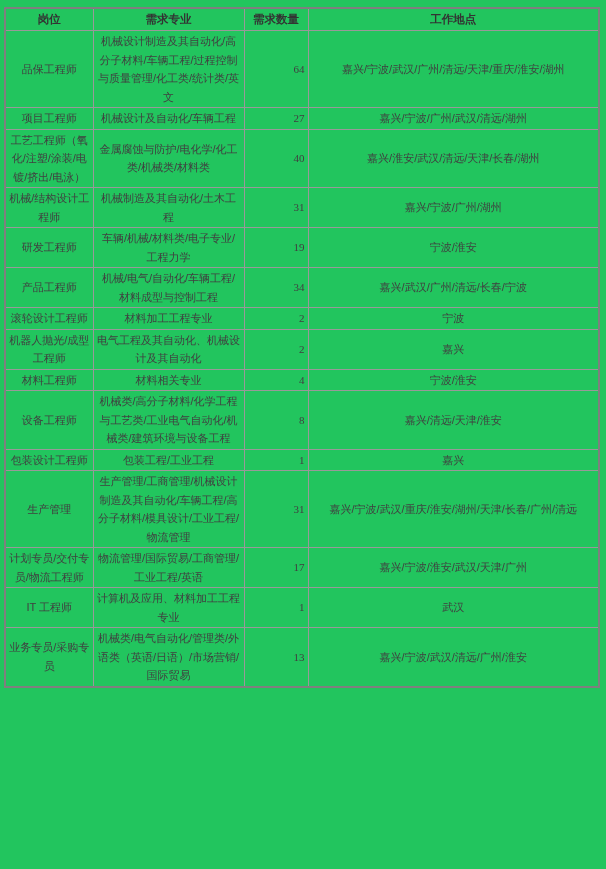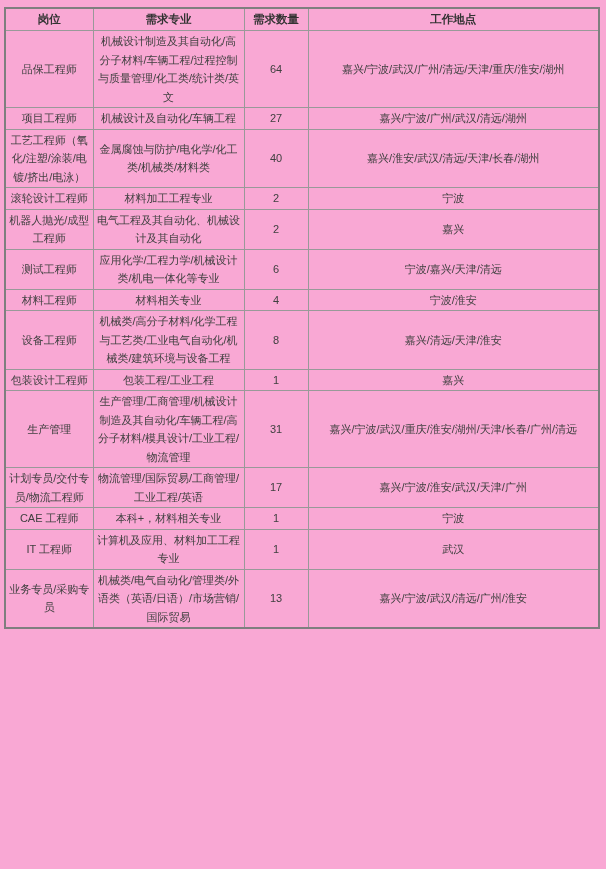--- a/index.html
+++ b/index.html
@@ -9,21 +9,21 @@
     width: 606px;
   }
   body {
     font-family: "Liberation Sans", sans-serif;
     -webkit-font-smoothing: antialiased;
   }
   .page {
     position: relative;
     width: 606px;
     height: 869px;
-    background: #f9a8d4;
+    background: #22c55e;
     overflow: hidden;
   }
   table.recruit-table {
     position: absolute;
     left: 4px;
     top: 7px;
     width: 594px;
     border-collapse: collapse;
     table-layout: fixed;
     border: 2px solid #7f7f7f;
@@ -45,21 +45,22 @@
     overflow-wrap: break-word;
   }
   .recruit-table th {
     font-weight: bold;
     color: #333333;
     font-size: 11.5px;
     height: 19px;
     padding: 1px 2px;
   }
   .recruit-table td.cell-count {
-    font-family: Liberation Sans, sans-serif;
+    font-family: Liberation Serif, serif;
+    text-align: right;
   }
 </style>
 </head>
 <body>
 
 <div class="page">
   <table class="recruit-table">
     <colgroup>
       <col class="c-pos">
       <col class="c-major">
@@ -87,36 +88,48 @@
     <td class="cell-count">27</td>
     <td class="cell-location">嘉兴/宁波/广州/武汉/清远/湖州</td>
   </tr>
         <tr>
     <td class="cell-position">工艺工程师（氧化/注塑/涂装/电镀/挤出/电泳）</td>
     <td class="cell-major">金属腐蚀与防护/电化学/化工类/机械类/材料类</td>
     <td class="cell-count">40</td>
     <td class="cell-location">嘉兴/淮安/武汉/清远/天津/长春/湖州</td>
   </tr>
         <tr>
+    <td class="cell-position">机械/结构设计工程师</td>
+    <td class="cell-major">机械制造及其自动化/土木工程</td>
+    <td class="cell-count">31</td>
+    <td class="cell-location">嘉兴/宁波/广州/湖州</td>
+  </tr>
+        <tr>
+    <td class="cell-position">研发工程师</td>
+    <td class="cell-major">车辆/机械/材料类/电子专业/工程力学</td>
+    <td class="cell-count">19</td>
+    <td class="cell-location">宁波/淮安</td>
+  </tr>
+        <tr>
+    <td class="cell-position">产品工程师</td>
+    <td class="cell-major">机械/电气/自动化/车辆工程/材料成型与控制工程</td>
+    <td class="cell-count">34</td>
+    <td class="cell-location">嘉兴/武汉/广州/清远/长春/宁波</td>
+  </tr>
+        <tr>
     <td class="cell-position">滚轮设计工程师</td>
     <td class="cell-major">材料加工工程专业</td>
     <td class="cell-count">2</td>
     <td class="cell-location">宁波</td>
   </tr>
         <tr>
     <td class="cell-position">机器人抛光/成型工程师</td>
     <td class="cell-major">电气工程及其自动化、机械设计及其自动化</td>
     <td class="cell-count">2</td>
     <td class="cell-location">嘉兴</td>
-  </tr>
-        <tr>
-    <td class="cell-position">测试工程师</td>
-    <td class="cell-major">应用化学/工程力学/机械设计类/机电一体化等专业</td>
-    <td class="cell-count">6</td>
-    <td class="cell-location">宁波/嘉兴/天津/清远</td>
   </tr>
         <tr>
     <td class="cell-position">材料工程师</td>
     <td class="cell-major">材料相关专业</td>
     <td class="cell-count">4</td>
     <td class="cell-location">宁波/淮安</td>
   </tr>
         <tr>
     <td class="cell-position">设备工程师</td>
     <td class="cell-major">机械类/高分子材料/化学工程与工艺类/工业电气自动化/机械类/建筑环境与设备工程</td>
@@ -135,26 +148,20 @@
     <td class="cell-count">31</td>
     <td class="cell-location">嘉兴/宁波/武汉/重庆/淮安/湖州/天津/长春/广州/清远</td>
   </tr>
         <tr>
     <td class="cell-position">计划专员/交付专员/物流工程师</td>
     <td class="cell-major">物流管理/国际贸易/工商管理/工业工程/英语</td>
     <td class="cell-count">17</td>
     <td class="cell-location">嘉兴/宁波/淮安/武汉/天津/广州</td>
   </tr>
         <tr>
-    <td class="cell-position">CAE 工程师</td>
-    <td class="cell-major">本科+，材料相关专业</td>
-    <td class="cell-count">1</td>
-    <td class="cell-location">宁波</td>
-  </tr>
-        <tr>
     <td class="cell-position">IT 工程师</td>
     <td class="cell-major">计算机及应用、材料加工工程专业</td>
     <td class="cell-count">1</td>
     <td class="cell-location">武汉</td>
   </tr>
         <tr>
     <td class="cell-position">业务专员/采购专员</td>
     <td class="cell-major">机械类/电气自动化/管理类/外语类（英语/日语）/市场营销/国际贸易</td>
     <td class="cell-count">13</td>
     <td class="cell-location">嘉兴/宁波/武汉/清远/广州/淮安</td>

